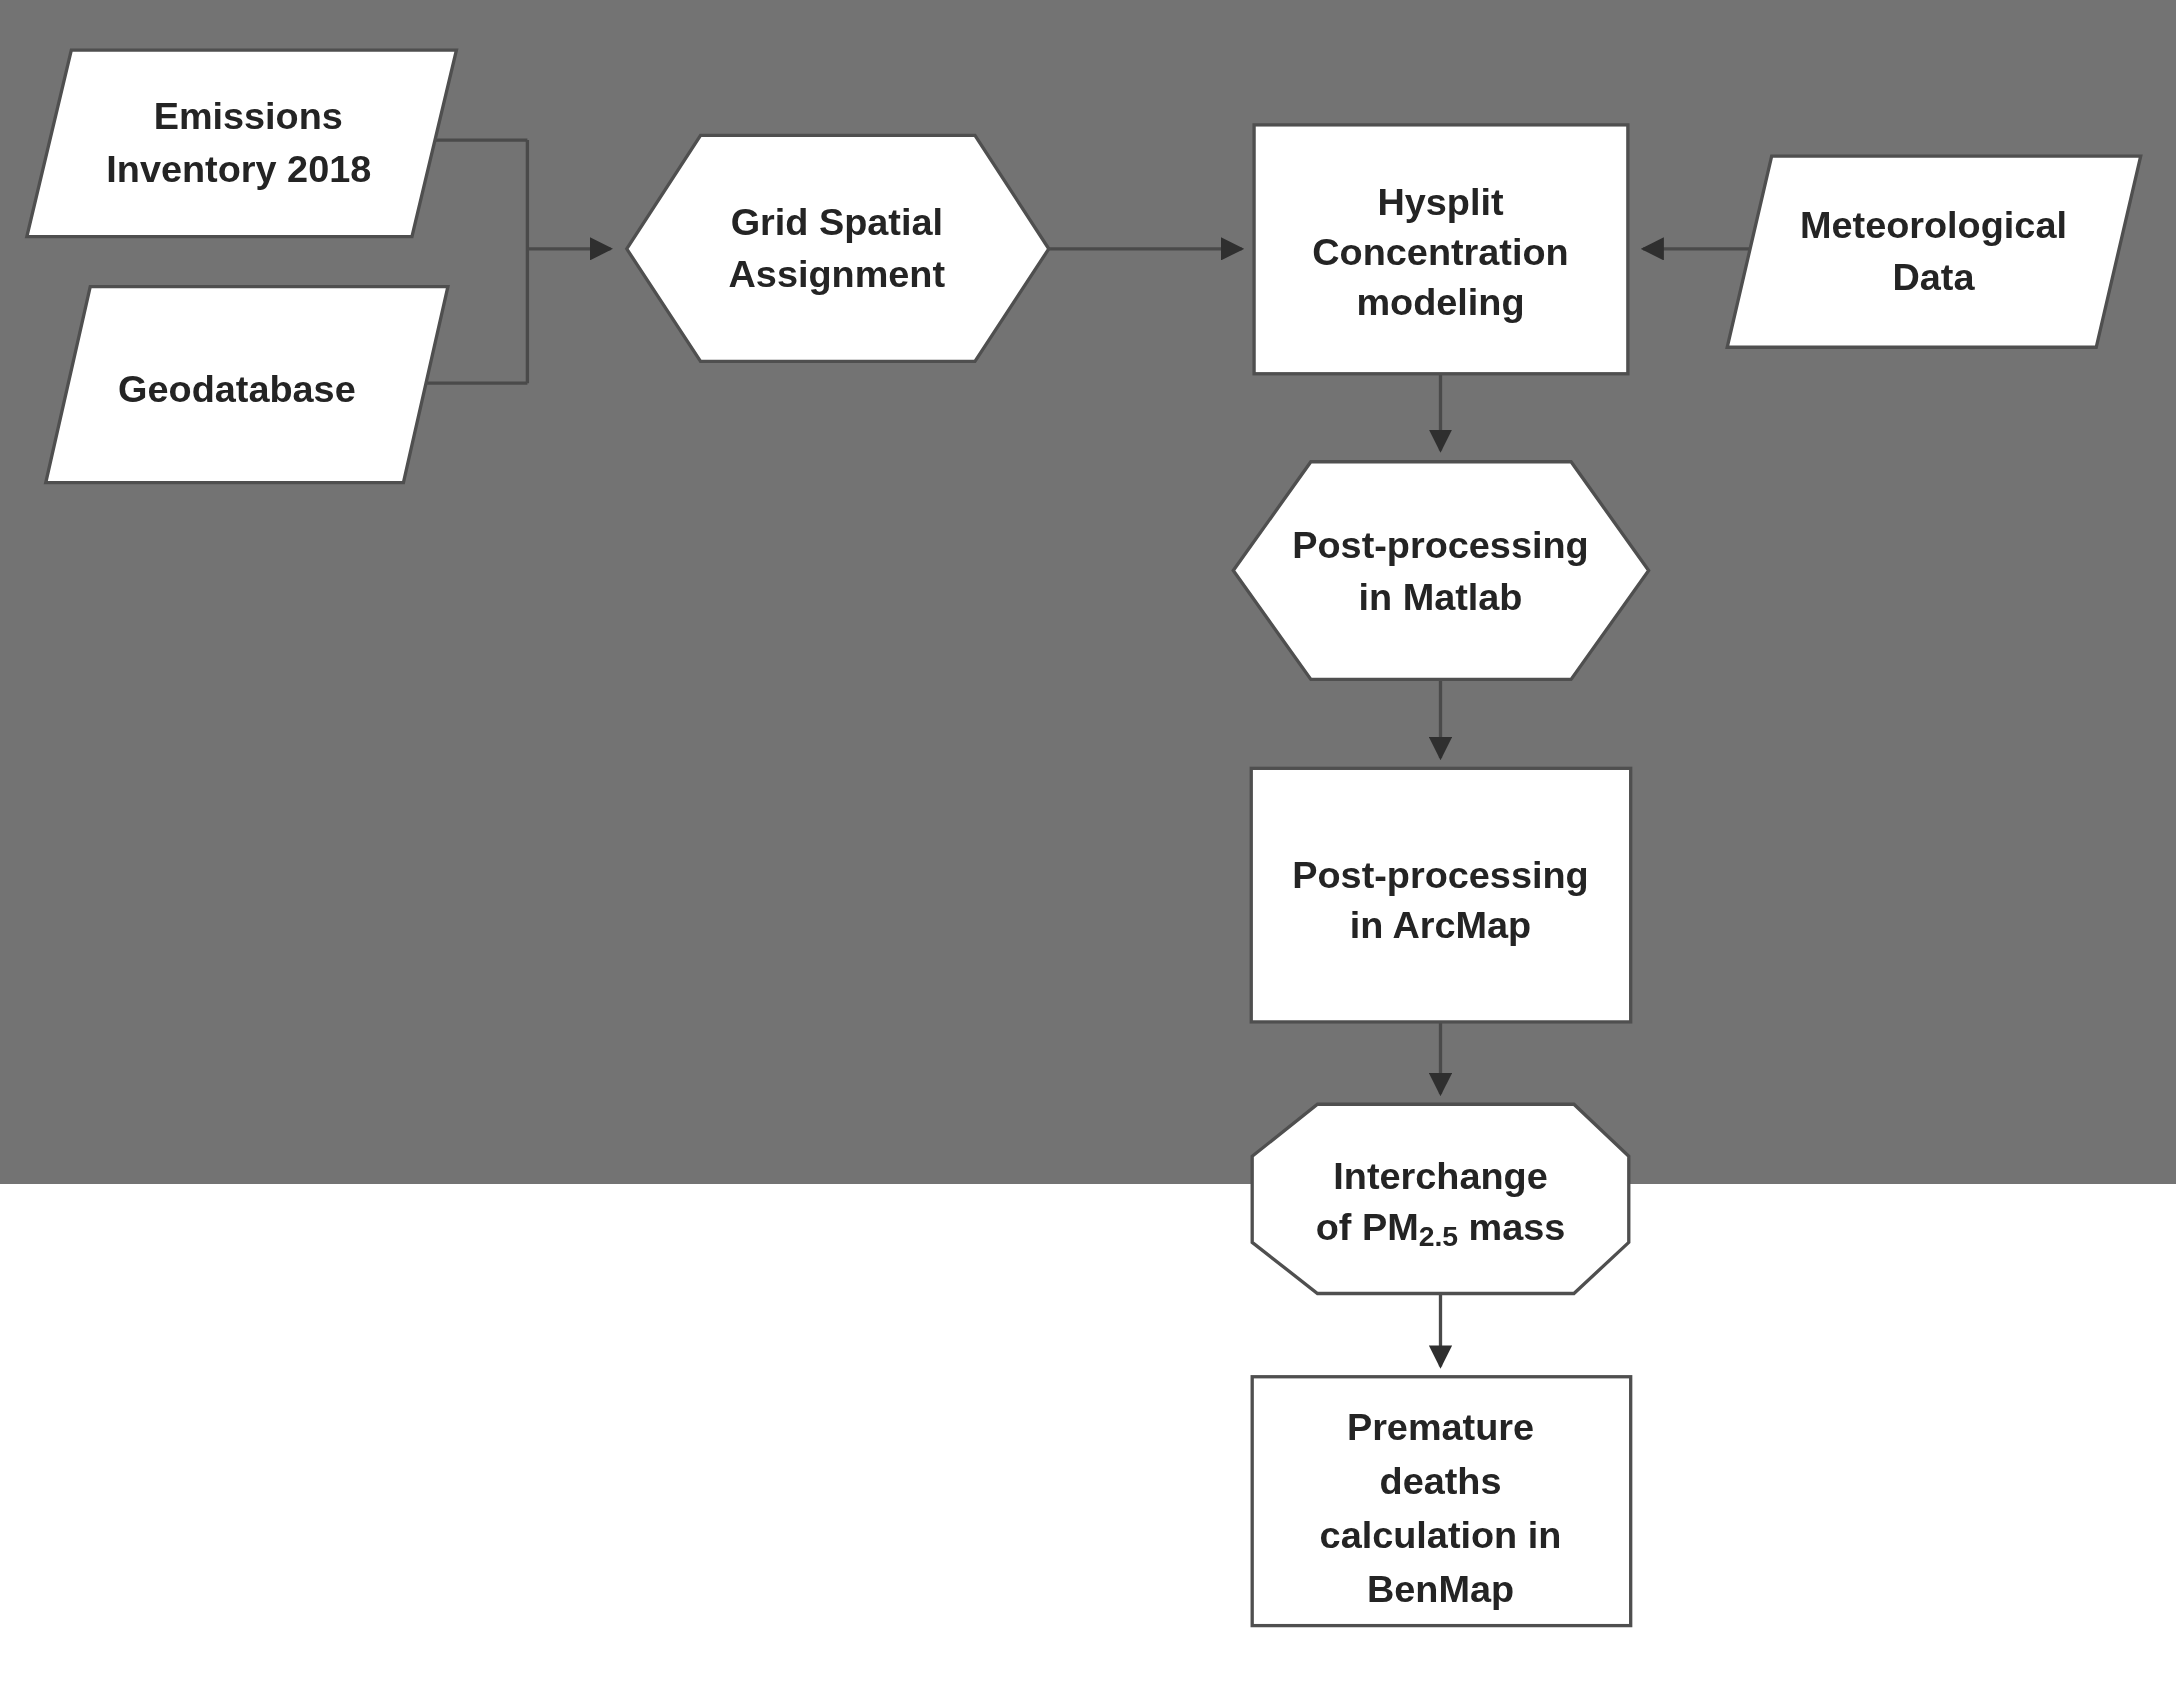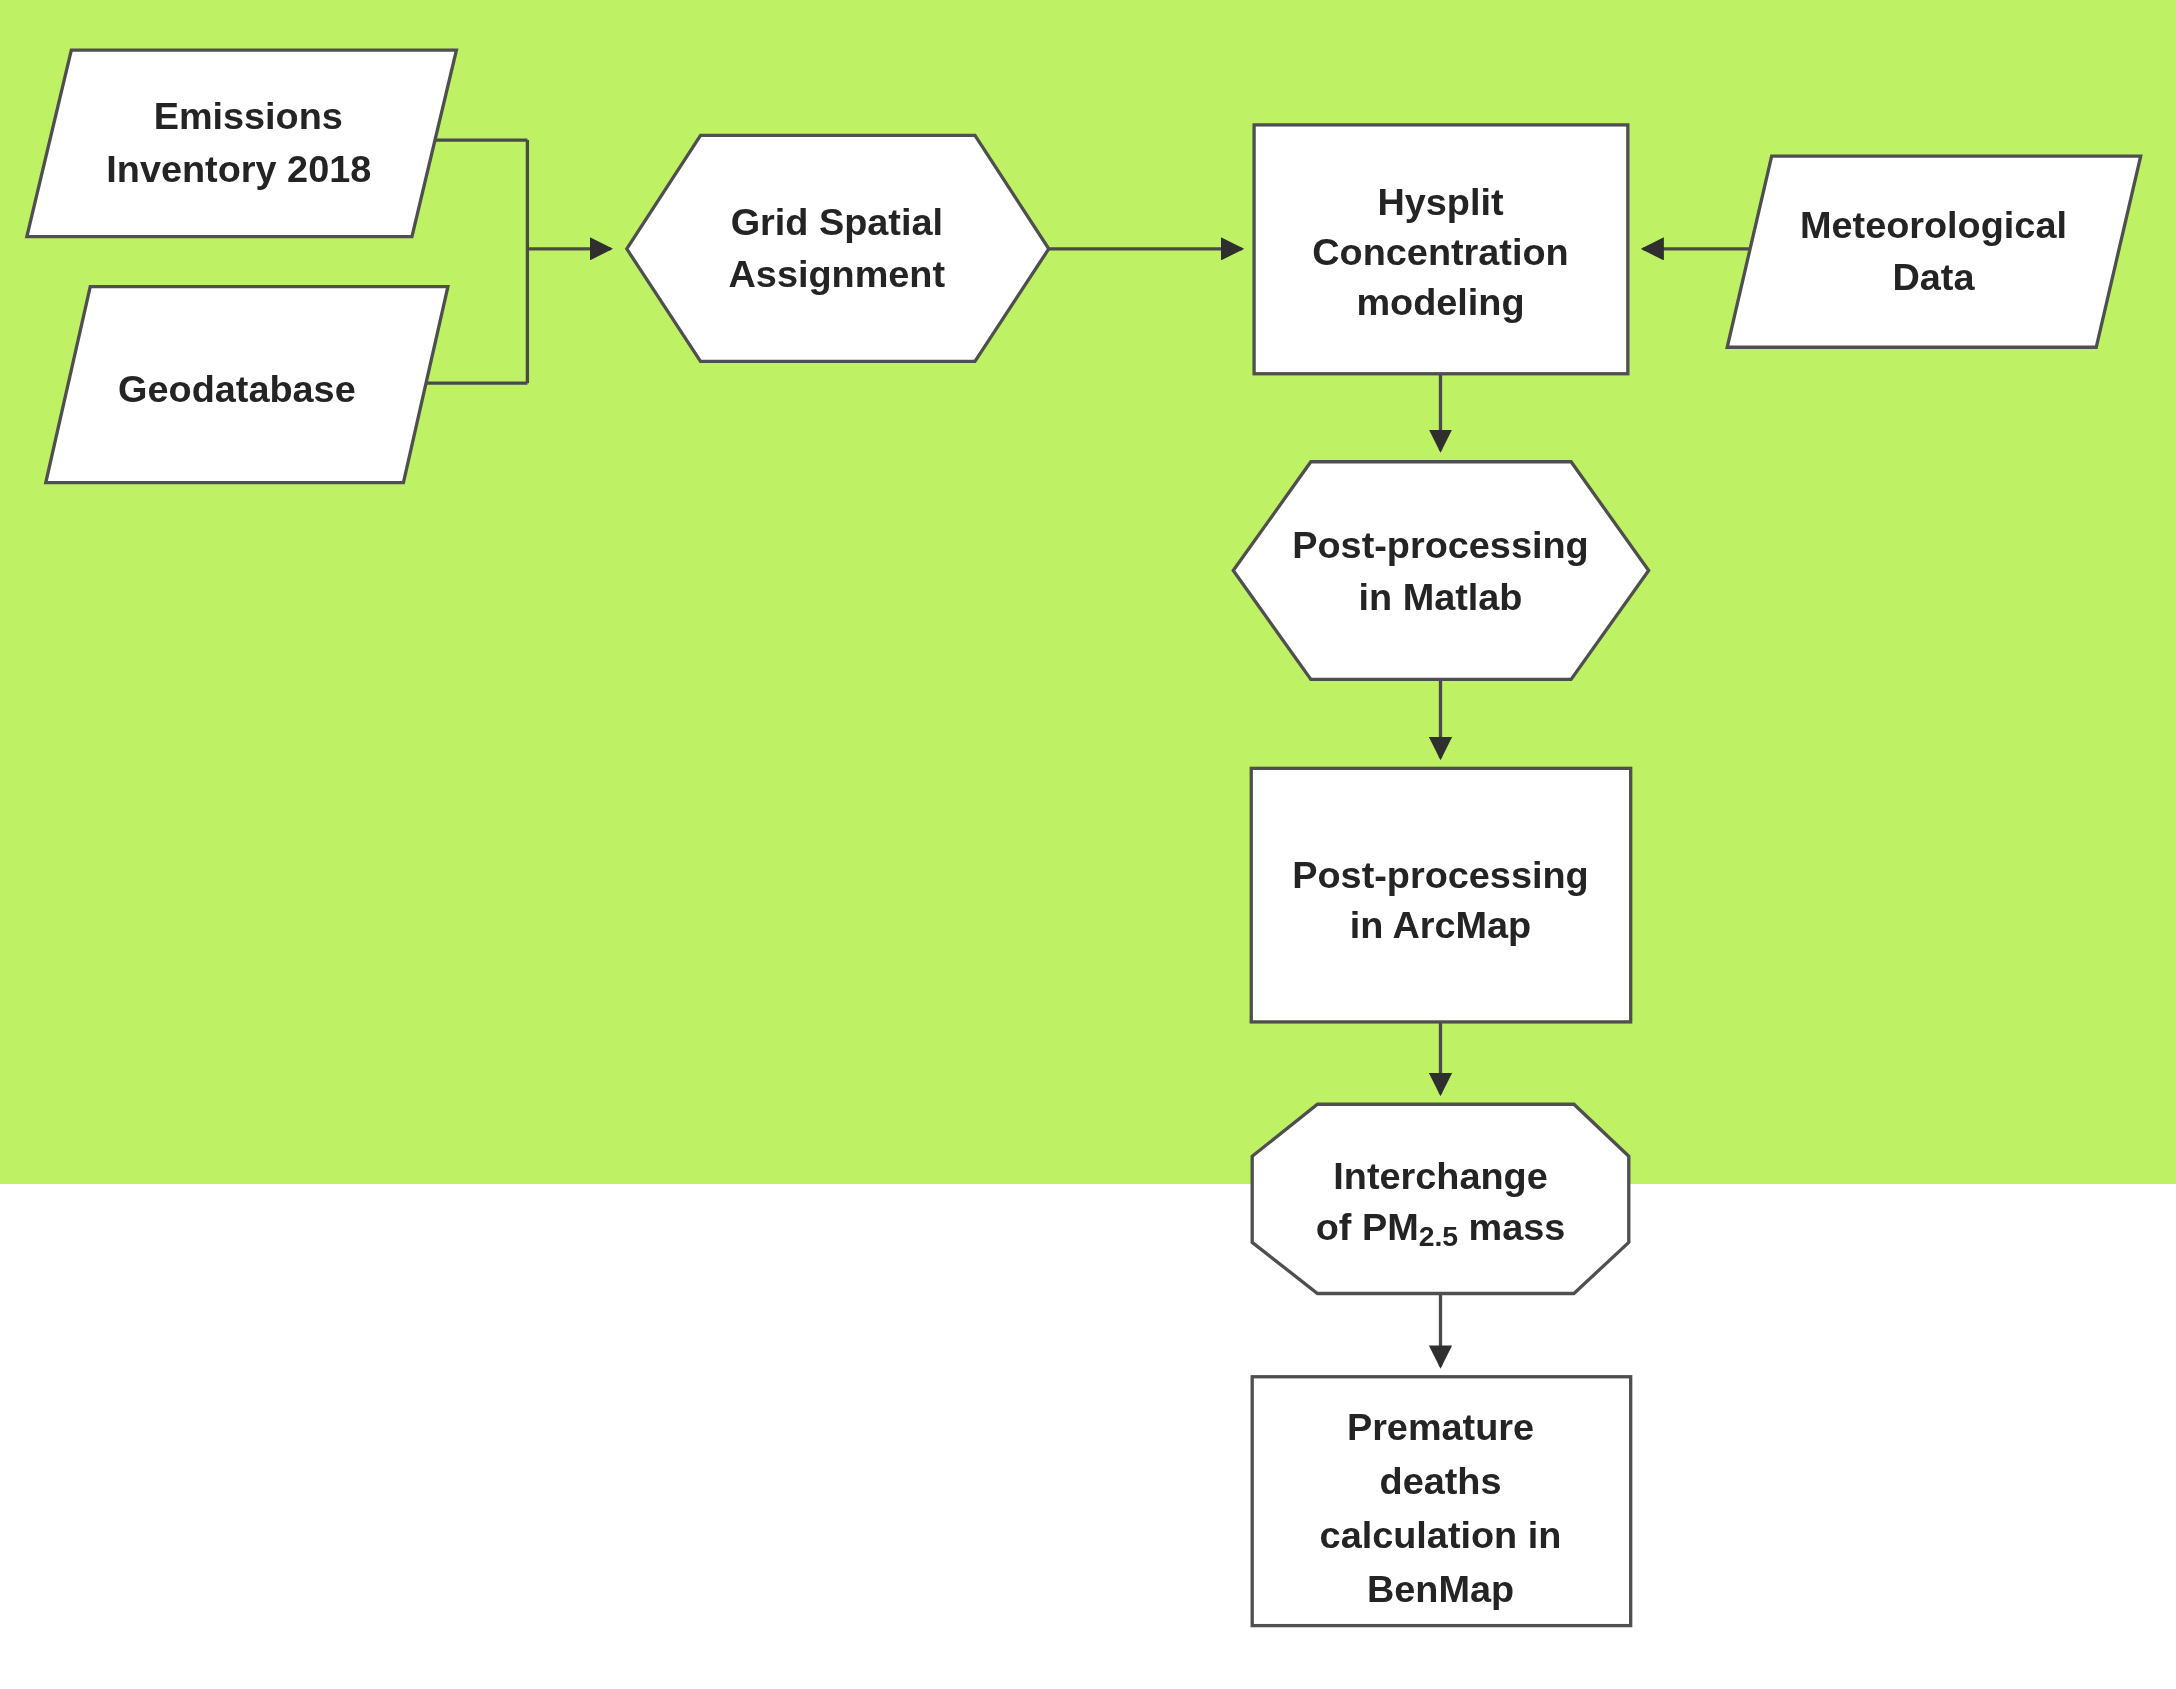--- a/index.html
+++ b/index.html
@@ -6,21 +6,21 @@
     margin: 0;
     padding: 0;
     background: #ffffff;
     width: 2177px;
     height: 1689px;
     overflow: hidden;
   }
   .canvas {
     width: 2177px;
     height: 1184px;
-    background: #bef264;
+    background: #737373;
   }
   svg {
     display: block;
   }
   .shape {
     fill: #ffffff;
     stroke: #4f4f4f;
     stroke-width: 3.5;
     stroke-linejoin: miter;
   }

